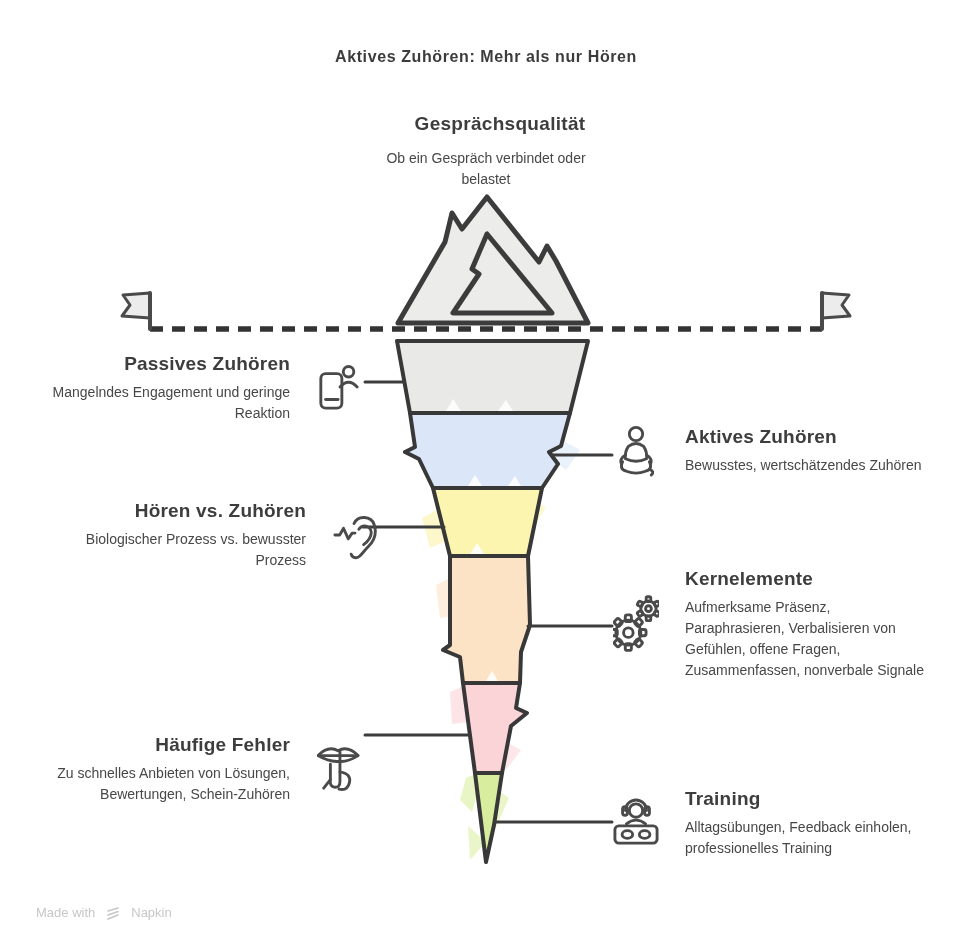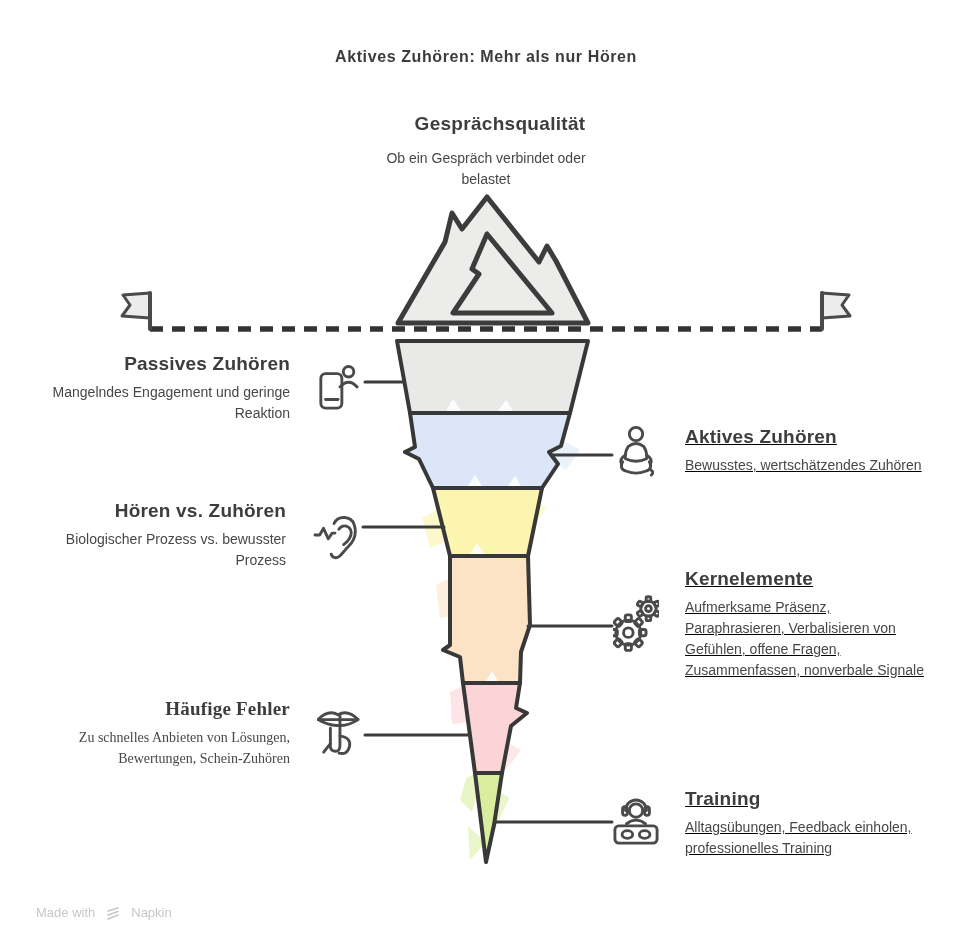--- a/index.html
+++ b/index.html
@@ -24,21 +24,21 @@
   .summit-desc{
     position:absolute;top:148px;left:0;right:0;
     margin:0 auto;width:250px;
     text-align:center;font-size:14px;line-height:1.5;
     color:#474747;
   }
   svg.scene{position:absolute;left:0;top:0;}
   .item{position:absolute;display:flex;align-items:flex-start;}
   .item .txt{display:flex;flex-direction:column;justify-content:flex-start;}
   .item.left .txt{width:248px;text-align:right;}
-  .item.right .txt{width:240px;text-align:left;text-decoration:underline;}
+  .item.right .txt{width:240px;text-align:left;}
   .item .bar{width:5px;background:#4a4a4a;border-radius:3px;margin:0 10px;}
   .item .iconbox{width:48px;display:flex;align-items:center;justify-content:center;align-self:center;}
   .item h3{font-size:19px;font-weight:700;color:#3d3d3d;margin:2px 0 7px;letter-spacing:.2px;}
   .item .desc{margin:0;font-size:14px;line-height:1.5;color:#474747;}
   .watermark{
     position:absolute;left:36px;top:905px;
     display:flex;align-items:center;gap:11px;
     font-size:13px;color:#c7c7c7;
   }
   .icon-stroke{stroke:#4a4a4a;fill:none;stroke-width:3;stroke-linecap:round;stroke-linejoin:round;}
@@ -121,36 +121,36 @@
     <div class="iconbox">
       <svg width="44" height="50" viewBox="0 0 46 50">
         <rect class="icon-stroke" x="4" y="10" width="22" height="36" rx="5"></rect>
         <path class="icon-stroke" d="M9,37 h13"></path>
         <circle class="icon-stroke" cx="33" cy="8" r="5.5"></circle>
         <path class="icon-stroke" d="M24,24 q9,-10 18,0"></path>
       </svg>
     </div>
   </div>
 
-  <div class="item left" style="top:498px;left:38px;">
+  <div class="item left" style="top:498px;left:58px;">
     <div class="txt">
       <h3>Hören vs. Zuhören</h3>
       <p class="desc">Biologischer Prozess vs. bewusster Prozess</p>
     </div>
     <div class="bar"></div>
     <div class="iconbox">
       <svg width="44" height="52" viewBox="0 0 46 52">
         <path class="icon-stroke" d="M2,26 h5 l4,-7 l5,11 l4,-6 h3"></path>
         <path class="icon-stroke" d="M22,14 C26,5 40,6 43,15 C46,24 43,32 37,38 C33,42 31,45 28,48 C25,51 20,50 19,46"></path>
         <path class="icon-stroke" d="M27,20 C31,14 39,16 40,23 C40,29 36,33 32,36"></path>
       </svg>
     </div>
   </div>
 
-  <div class="item left" style="top:696px;left:42px;font-family:Liberation Serif, serif;">
+  <div class="item left" style="top:732px;left:42px;">
     <div class="txt">
       <h3>Häufige Fehler</h3>
       <p class="desc">Zu schnelles Anbieten von Lösungen, Bewertungen, Schein-Zuhören</p>
     </div>
     <div class="bar"></div>
     <div class="iconbox">
       <svg width="44" height="54" viewBox="0 0 46 54">
         <path class="icon-stroke" d="M1,13 Q12,2 22,8 Q32,2 43,13 Q32,20 23,19 Q13,20 1,13 Z"></path>
         <path class="icon-stroke" d="M3,13 H41"></path>
         <path class="icon-stroke" d="M24,9 L24,40 Q24,47 18,46 Q13,45 14,38 L14,22"></path>

